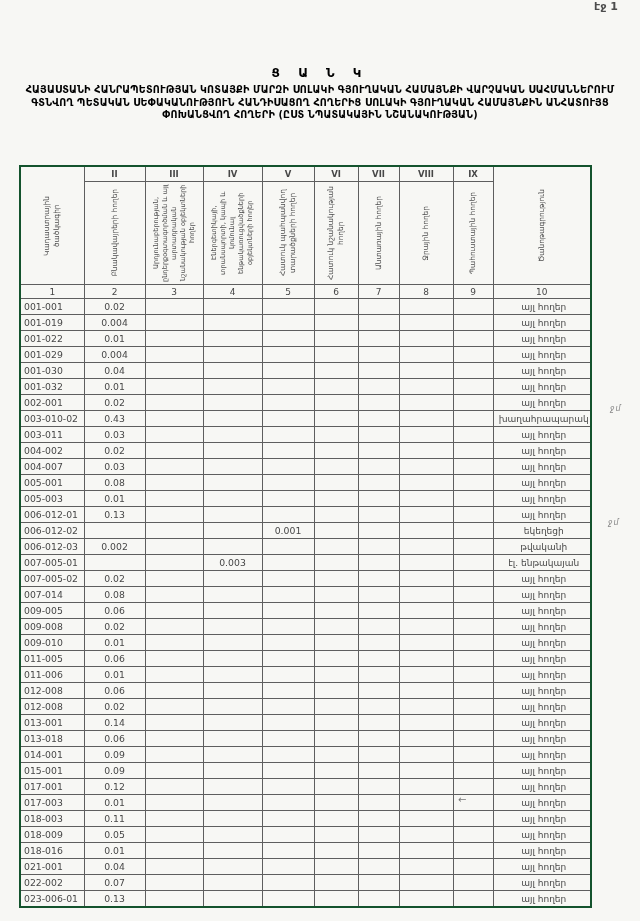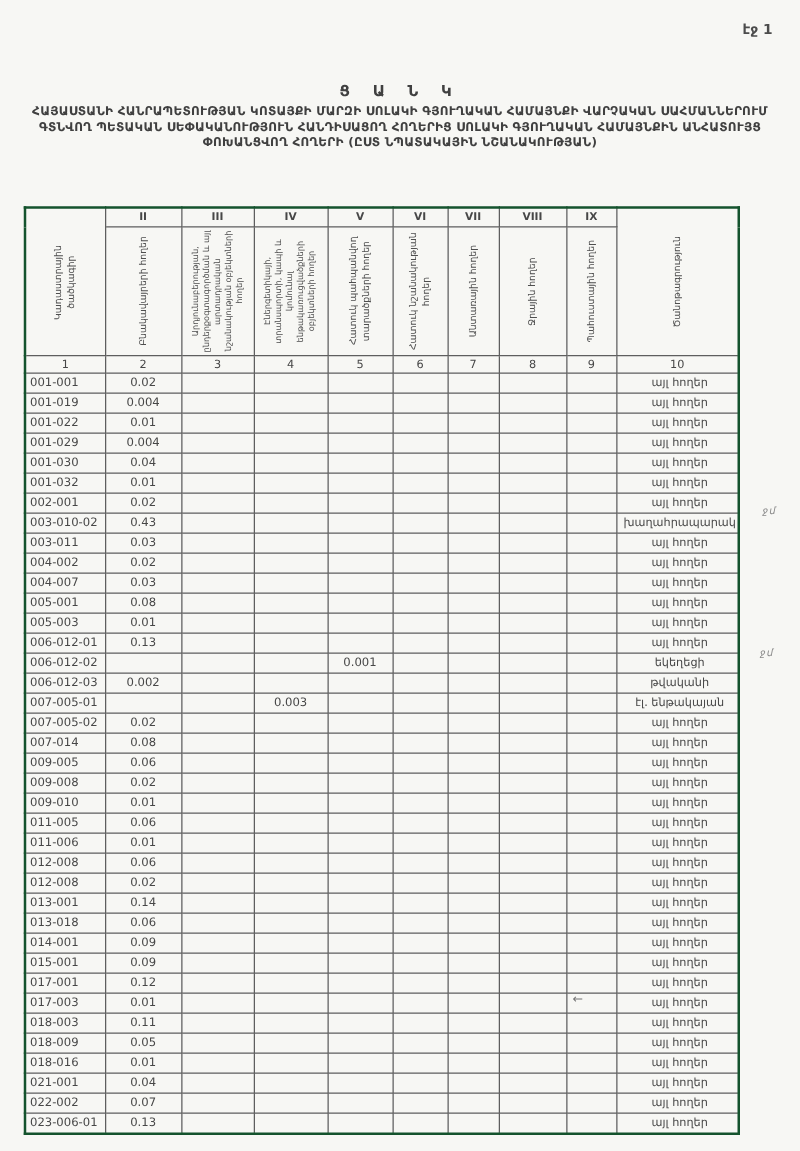--- a/index.html
+++ b/index.html
@@ -5,31 +5,31 @@
   html,body{margin:0;padding:0;}
   .page{
     position:relative;
     width:640px;height:921px;
     background:#f7f7f4;
     color:#474747;
     font-family:"DejaVu Sans",sans-serif;
     overflow:hidden;
   }
   .page-num{
-    position:absolute;top:17px;right:22px;
+    position:absolute;top:0;right:22px;
     font-size:11px;font-weight:bold;color:#4c4c4c;text-align:center;
   }
   .appendix{
     position:absolute;top:15px;left:305px;width:330px;
     text-align:center;font-size:11px;font-weight:bold;
     line-height:1.18;color:#4c4c4c;
   }
   .title-block{
     position:absolute;top:66px;left:10px;width:620px;
-    text-align:center;color:#404040;
+    text-align:center;color:#000000;
   }
   .title-head{
     font-size:12px;font-weight:bold;letter-spacing:7px;margin:0 0 4px 0;
   }
   .title-body{
     font-size:9.6px;font-weight:bold;line-height:1.32;margin:0;
     letter-spacing:.2px;
   }
   table.land{
     position:absolute;left:19px;top:165px;

